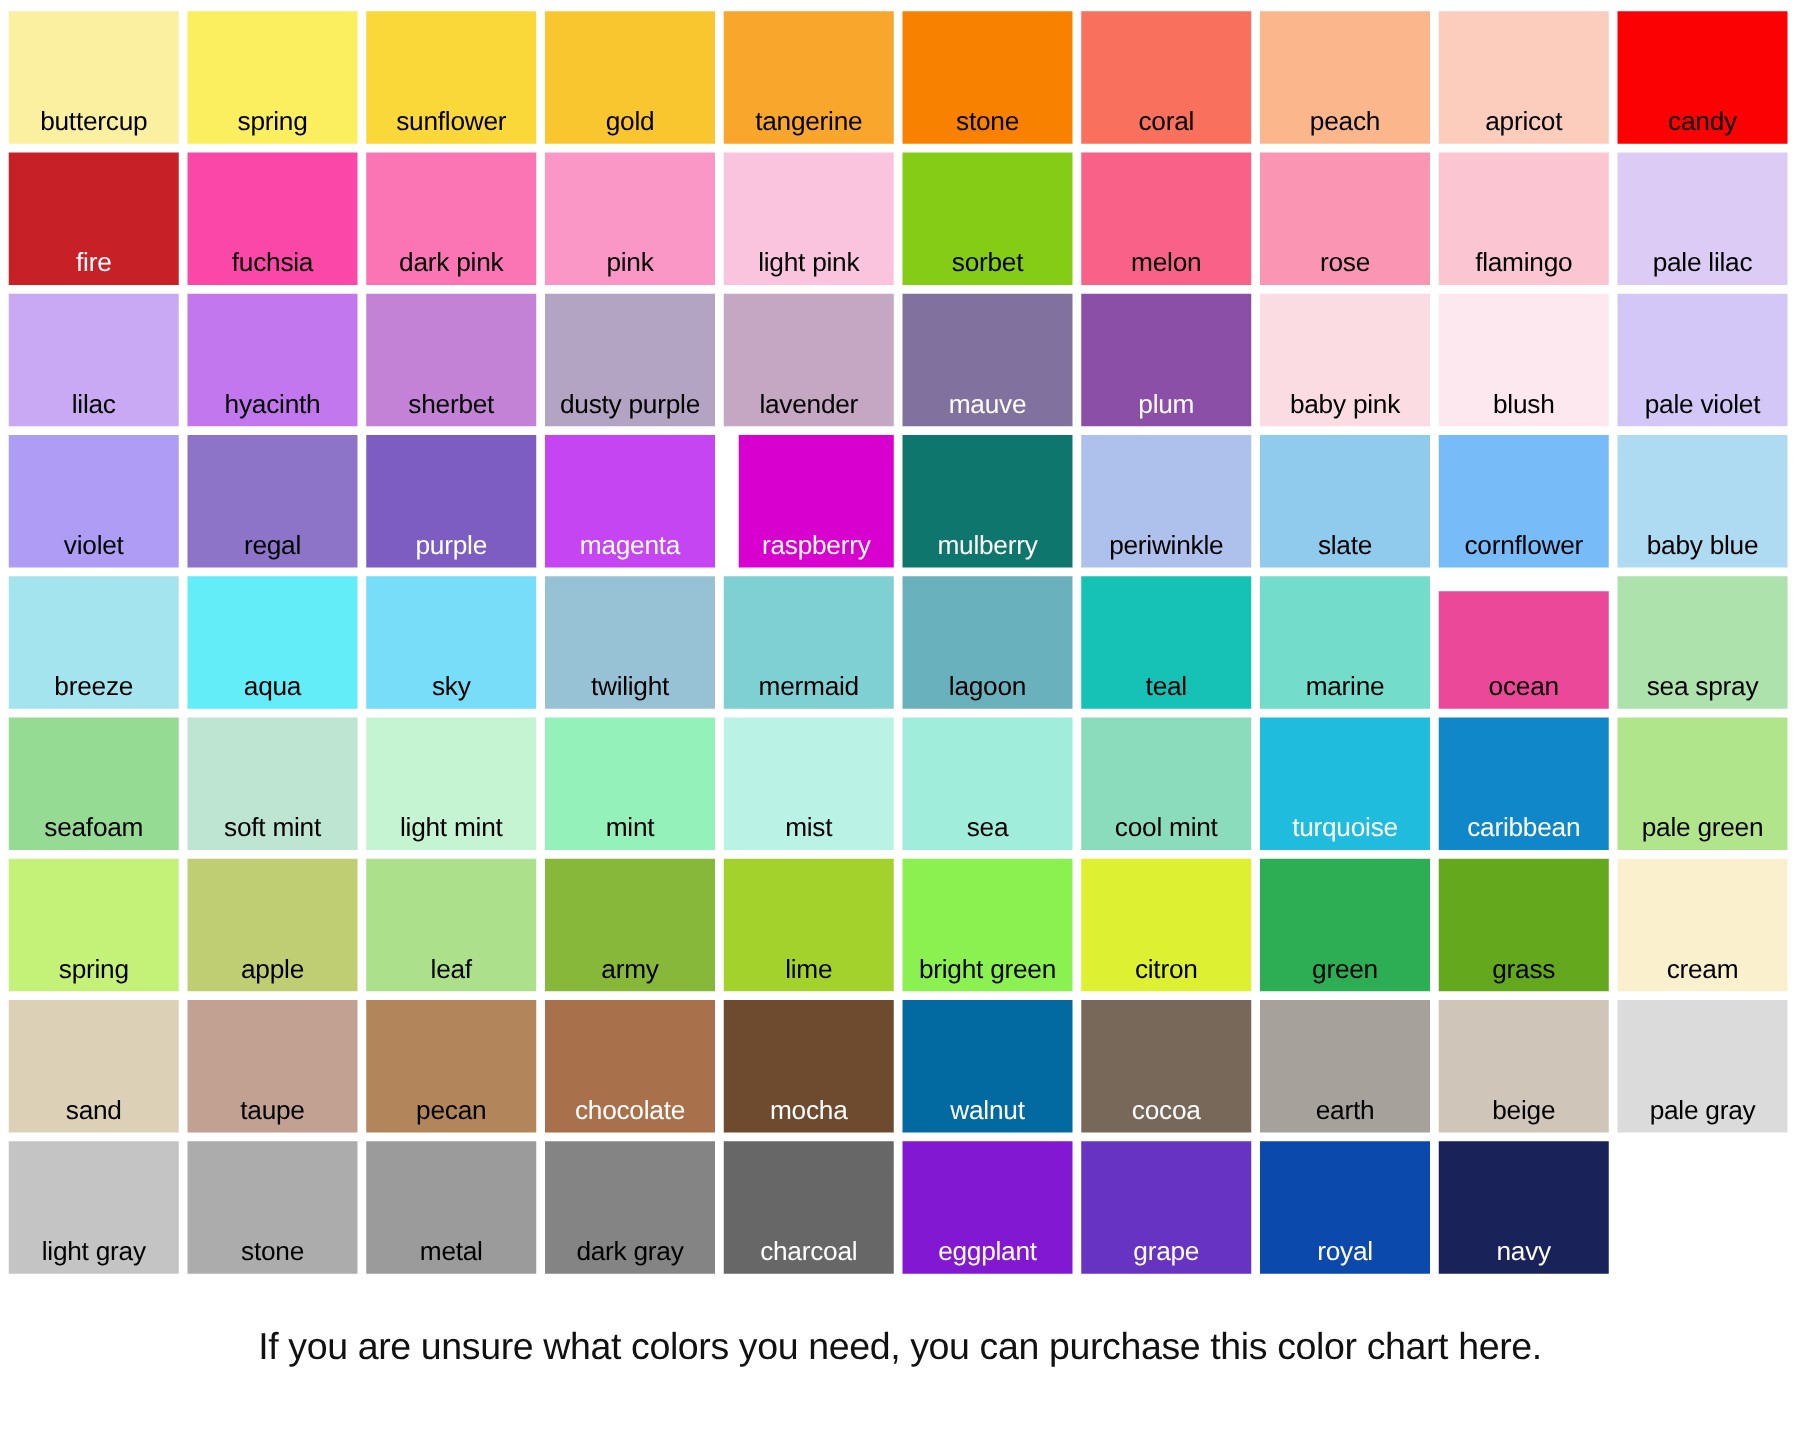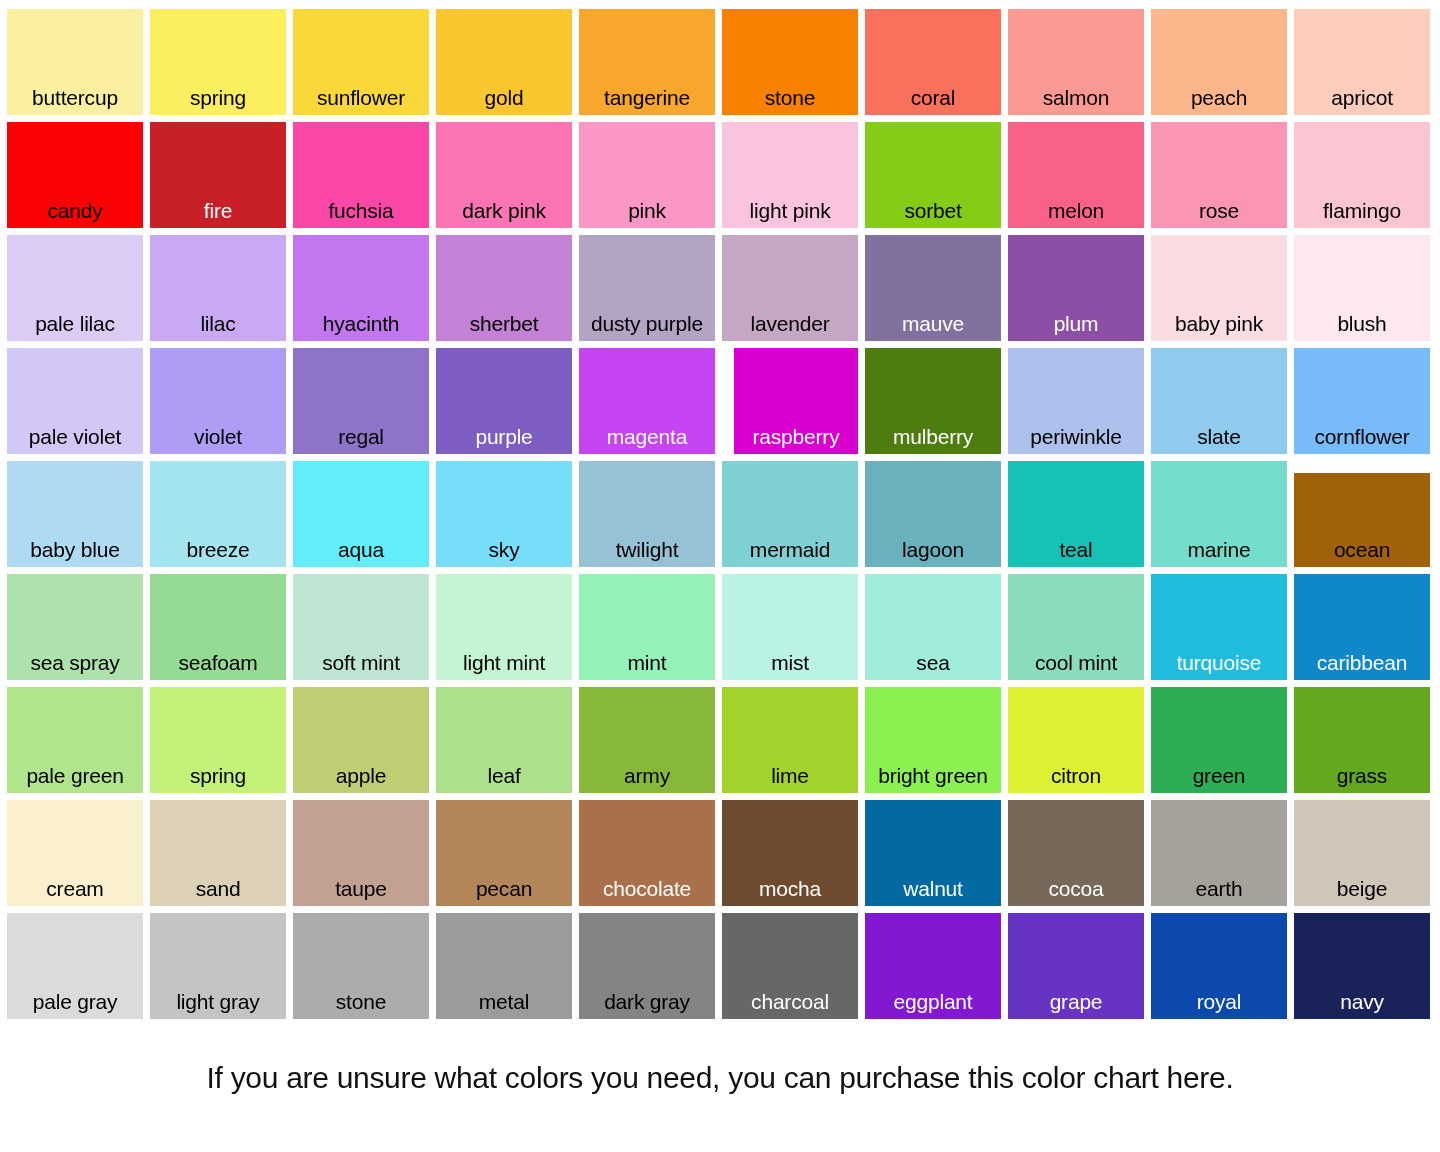--- a/index.html
+++ b/index.html
@@ -84,23 +84,20 @@
       </div>
       <div class="swatch" style="background-color: rgb(248, 166, 44);">
         <div class="swatch-label">tangerine</div>
       </div>
       <div class="swatch" style="background-color: rgb(249, 129, 0);">
         <div class="swatch-label">stone</div>
       </div>
       <div class="swatch" style="background-color: rgb(249, 112, 93);">
         <div class="swatch-label">coral</div>
       </div>
-      <div class="swatch" style="background-color: rgb(251, 154, 147);">
-        <div class="swatch-label">salmon</div>
-      </div>
       <div class="swatch" style="background-color: rgb(251, 182, 140);">
         <div class="swatch-label">peach</div>
       </div>
       <div class="swatch" style="background-color: rgb(252, 204, 189);">
         <div class="swatch-label">apricot</div>
       </div>
       <div class="swatch" style="background-color: rgb(251, 1, 4);">
         <div class="swatch-label">candy</div>
       </div>
       <div class="swatch light-text" style="background-color: rgb(199, 32, 39);">
@@ -171,21 +168,21 @@
       </div>
       <div class="swatch light-text" style="background-color: rgb(125, 93, 194);">
         <div class="swatch-label">purple</div>
       </div>
       <div class="swatch light-text" style="background-color: rgb(196, 69, 241);">
         <div class="swatch-label">magenta</div>
       </div>
       <div class="swatch light-text" style="background-color: rgb(216, 0, 207); margin-left: 12px;">
         <div class="swatch-label">raspberry</div>
       </div>
-      <div class="swatch light-text" style="background-color: #4d7c0f;">
+      <div class="swatch light-text" style="background-color: #0f766e;">
         <div class="swatch-label">mulberry</div>
       </div>
       <div class="swatch" style="background-color: rgb(174, 192, 236);">
         <div class="swatch-label">periwinkle</div>
       </div>
       <div class="swatch" style="background-color: rgb(144, 202, 236);">
         <div class="swatch-label">slate</div>
       </div>
       <div class="swatch" style="background-color: rgb(119, 188, 248);">
         <div class="swatch-label">cornflower</div>
@@ -210,21 +207,21 @@
       </div>
       <div class="swatch" style="background-color: rgb(106, 177, 190);">
         <div class="swatch-label">lagoon</div>
       </div>
       <div class="swatch" style="background-color: rgb(21, 194, 181);">
         <div class="swatch-label">teal</div>
       </div>
       <div class="swatch" style="background-color: rgb(116, 220, 203);">
         <div class="swatch-label">marine</div>
       </div>
-      <div class="swatch" style="background-color: #a16207; margin-top: 12px;">
+      <div class="swatch" style="background-color: #ec4899; margin-top: 12px;">
         <div class="swatch-label">ocean</div>
       </div>
       <div class="swatch" style="background-color: rgb(173, 226, 172);">
         <div class="swatch-label">sea spray</div>
       </div>
       <div class="swatch" style="background-color: rgb(149, 219, 148);">
         <div class="swatch-label">seafoam</div>
       </div>
       <div class="swatch" style="background-color: rgb(190, 228, 210);">
         <div class="swatch-label">soft mint</div>

